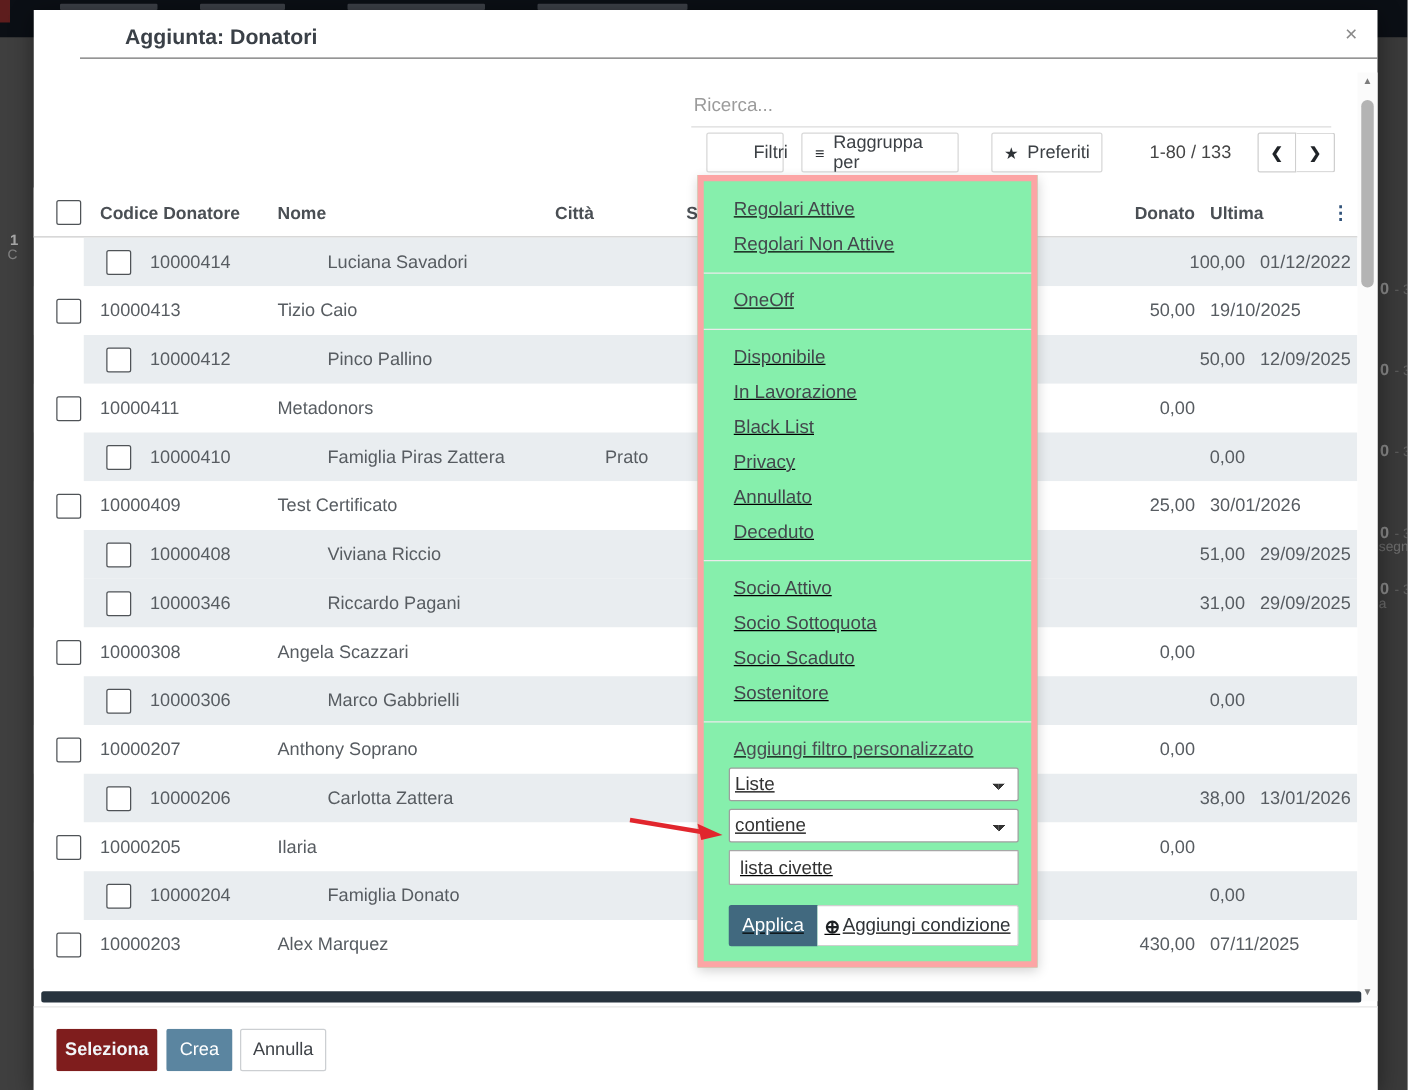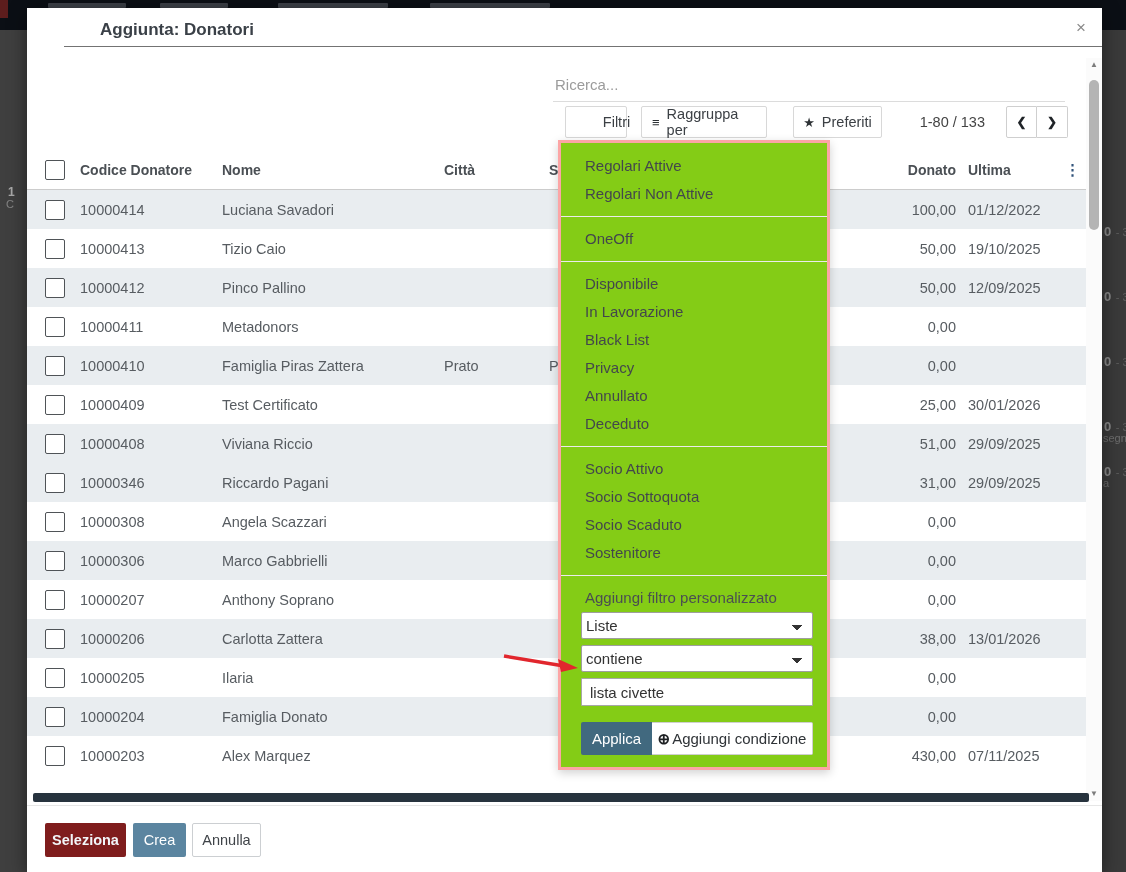--- a/index.html
+++ b/index.html
@@ -45,21 +45,21 @@
   .pager-btn { width:31px; height:32px; border:1px solid #cfcfcf; background:#fff; display:flex; align-items:center;
                justify-content:center; font-size:12px; font-weight:bold; color:#1f2327; cursor:pointer; }
   .pager-btn.prev { border-radius:2px 0 0 2px; }
   .pager-btn.next { border-radius:0 2px 2px 0; border-left:none; }
 
   
   .thead { position:absolute; left:0; top:142px; width:1059px; height:40px; display:flex; align-items:center;
            border-bottom:1px solid #cccccc; font-weight:bold; font-size:14px; color:#4a4f54; background:#fff; }
   .tbody { position:absolute; left:0; top:182px; width:1059px; height:611px; overflow:hidden; }
   .trow { display:flex; align-items:center; height:39px; font-size:14.5px; color:#575c61; background:#fff; }
-  .trow.odd { background:#e9edf0; }
+  .trow.odd { background:#e9edf0;margin-left:40px; }
   .cell-cb   { width:53px; flex:none; display:flex; align-items:center; }
   .checkbox  { width:20px; height:20px; border:1px solid #4f5357; border-radius:2px; background:#fff; margin-left:18px; cursor:pointer; }
   .cell-code { width:142px; flex:none; }
   .cell-name { width:222px; flex:none; }
   .cell-city { width:105px; flex:none; }
   .cell-state  { width:167px; flex:none; overflow:hidden; white-space:nowrap; }
   .cell-state2 { width:180px; flex:none; overflow:hidden; white-space:nowrap; }
   .cell-donato { width:60px; flex:none; text-align:right; }
   .cell-ultima { width:96px; flex:none; padding-left:12px; white-space:nowrap; }
   .cell-gear { flex:1; text-align:right; padding-right:6px; }
@@ -74,22 +74,22 @@
   .btn-select { left:18px; width:81px; color:#f2f6f9; }
   .btn-create { left:106px; width:53px; color:#fff; }
   .btn-cancel { left:165px; width:69px; background:#fff; border:1px solid #cccfd2; color:#3f4348; }
 
   
   .vscroll { position:absolute; right:0; top:50px; width:16px; height:743px; background:#fbfbfb; z-index:5; }
   .vs-arrow { position:absolute; left:0; width:16px; height:14px; font-size:8px; color:#7c7c7c; text-align:center; line-height:14px; }
   .vs-thumb { position:absolute; left:3px; top:22px; width:10px; height:150px; background:#b4b4b4; border-radius:6px; }
 
   
-  .fmenu { position:absolute; left:531px; top:132px; width:272px; background:#84cc16; border:3px solid #fca5a5;
-           box-shadow:0 3px 9px rgba(0,0,0,.18); z-index:20; padding:9px 0 12px 0; }
+  .fmenu { position:absolute; left:531px; top:132px; width:272px; background:#86efac; border:5px solid #fca5a5;
+           box-shadow:0 3px 9px rgba(0,0,0,.18); z-index:20; padding:9px 0 12px 0;text-decoration:underline; }
   .menu-item { height:28px; line-height:28px; padding-left:24px; font-size:15px; color:#43474c; cursor:pointer; }
   .menu-divider { border-top:1px solid #ebebeb; margin:8px 0; }
   .menu-label { height:28px; line-height:28px; padding-left:24px; font-size:15px; color:#4a4e52; }
   .fselect { display:block; width:232px; margin:0 0 6px 20px; height:27px; border:1px solid #9e9e9e; border-radius:2px;
              font-size:15px; color:#333; padding:0 4px; background:#fff; font-family:"Liberation Sans",sans-serif;
              appearance:none; -webkit-appearance:none;
              background-image:linear-gradient(45deg,transparent 49%,#333 50%),linear-gradient(135deg,#333 50%,transparent 51%);
              background-position:calc(100% - 15px) 12px, calc(100% - 10px) 12px;
              background-size:5px 5px,5px 5px; background-repeat:no-repeat; }
   .ftext { display:block; width:232px; margin:6px 0 0 20px; height:28px; border:1px solid #a7a7a7; border-radius:1px;

